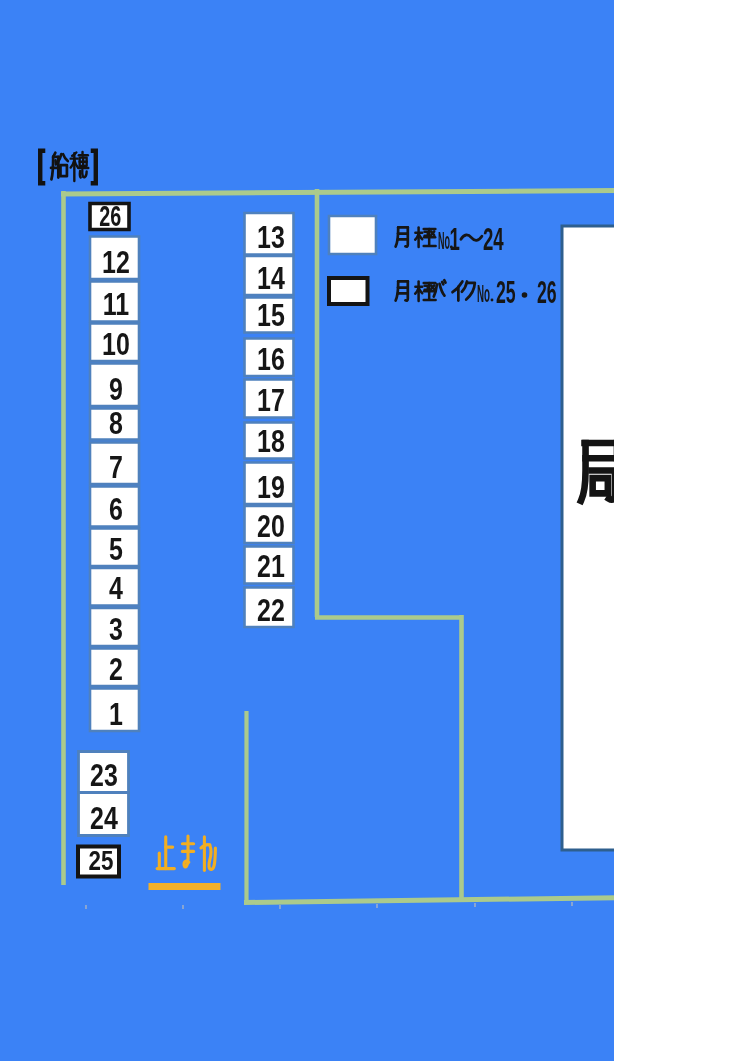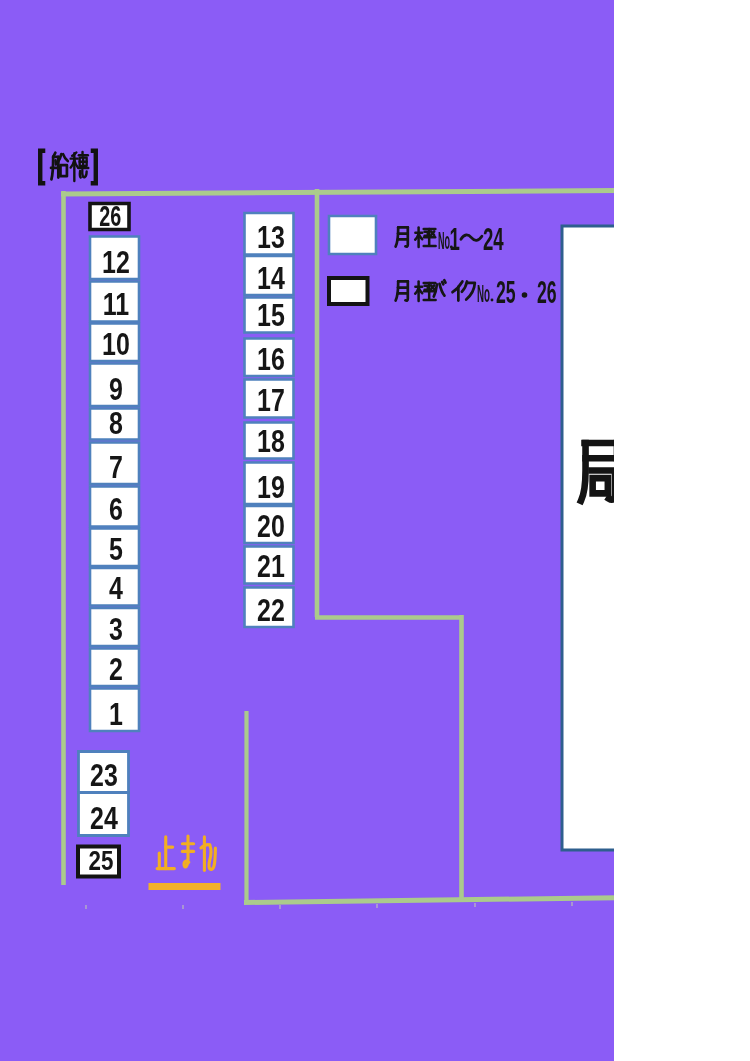--- a/index.html
+++ b/index.html
@@ -1,16 +1,16 @@
 <!DOCTYPE html>
 <html><head>
 <meta charset="utf-8">
 <style>
 html,body{margin:0;padding:0;background:#ffffff;}
-#page{position:relative;width:614px;height:1061px;background:#8b5cf6;overflow:hidden;}
+#page{position:relative;width:614px;height:1061px;background:#3b82f6;overflow:hidden;}
 svg{display:block;filter:blur(0.75px);}
 svg path,svg line,svg polyline,svg rect{vector-effect:non-scaling-stroke;}
 .cjk{fill:none;}
 .rd{stroke-linecap:round;stroke-linejoin:round;}
 .sq{stroke-linecap:square;stroke-linejoin:miter;}
 text{font-family:"Liberation Sans",sans-serif;font-weight:bold;fill:#161616;}
 </style>
 </head>
 <body>
 <div id="page">

